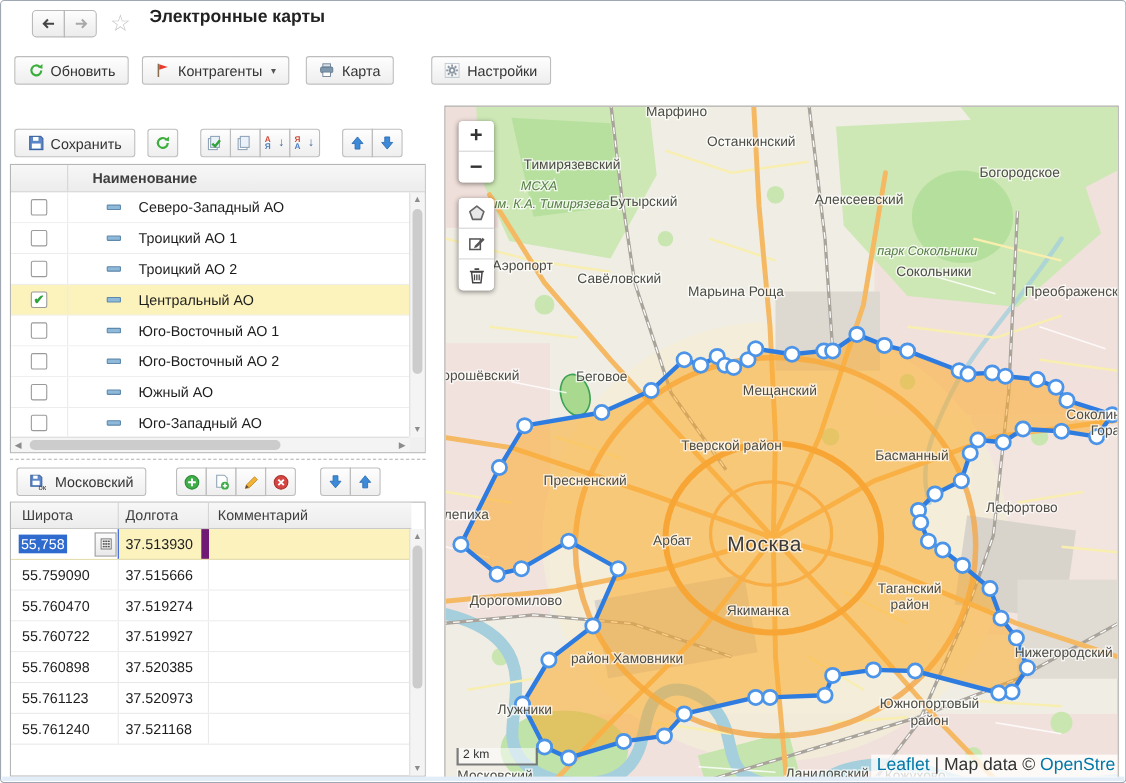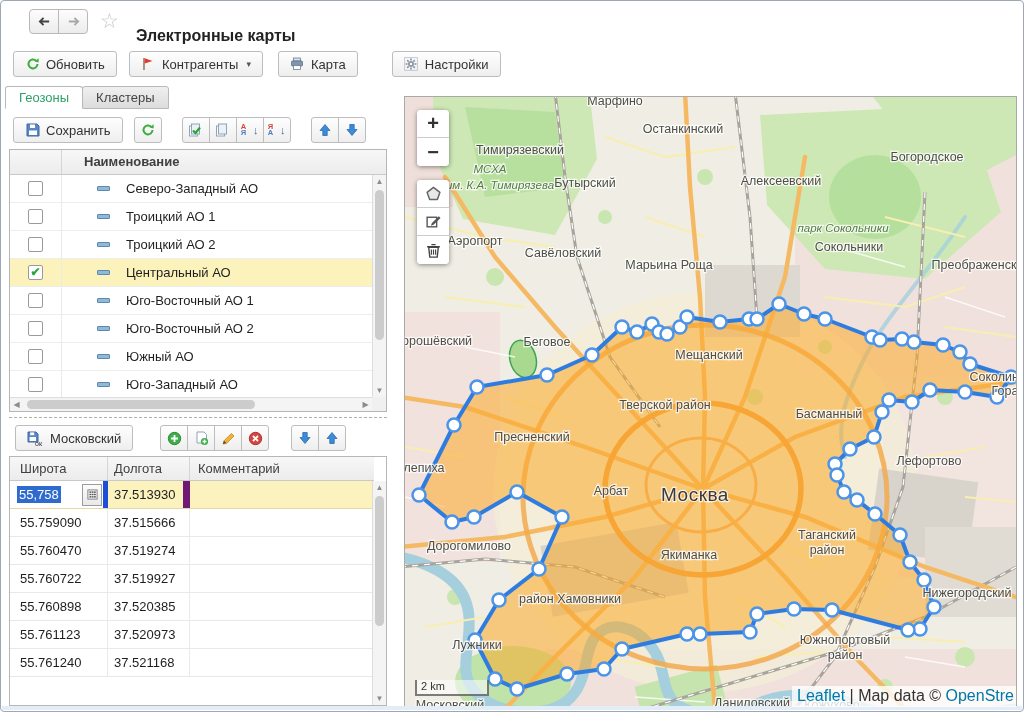--- a/index.html
+++ b/index.html
@@ -7,21 +7,21 @@
   .app { position:absolute; inset:0; width:1024px; height:712px; border:1px solid #9FA8B2; border-radius:4px; background:#fff; overflow:hidden; }
   .bstrip { position:absolute; left:1px; right:1px; bottom:1px; height:4px; background:#E3EDF8; }
 
   
   #hdr { position:absolute; left:0; top:0; width:100%; height:44px; }
   .navgrp { position:absolute; left:28px; top:8px; display:flex; }
   .navbtn { width:30px; height:25px; background:linear-gradient(#FDFDFD,#ECECEC); border:1px solid #B9B9B9; display:flex; align-items:center; justify-content:center; cursor:pointer; }
   .navbtn:first-child { border-radius:4px 0 0 4px; }
   .navbtn:last-child { border-radius:0 4px 4px 0; margin-left:-1px; }
   #star { position:absolute; left:99px; top:8px; font-size:21px; color:#C6C6C6; cursor:pointer; }
-  #title { position:absolute; left:135px; top:26px; font-size:16px; font-weight:bold; color:#222; }
+  #title { position:absolute; left:135px; top:6px; font-size:16px; font-weight:bold; color:#222; }
 
   
   #maintb { position:absolute; left:12px; top:50px; display:flex; align-items:center; }
   .btn { display:inline-flex; align-items:center; gap:6px; height:26px; padding:0 11px; background:linear-gradient(#FEFEFE,#EEEEEE); border:1px solid #BDBDBD; border-radius:3px; font-size:13px; color:#333; cursor:pointer; white-space:nowrap; }
   .ic { display:inline-flex; width:15px; height:15px; align-items:center; justify-content:center; }
   .caret { font-size:9px; color:#555; margin-left:2px; }
 
   
   #tabs { position:absolute; left:4px; top:85px; display:flex; }
   .tab { height:23px; padding:0 13px; font-size:13px; line-height:21px; border:1px solid #B9B9B9; background:linear-gradient(#F0F0F0,#DCDCDC); color:#444; border-radius:3px 3px 0 0; cursor:pointer; }
@@ -63,21 +63,21 @@
 
   #splitter { position:absolute; left:8px; top:416px; width:378px; border-top:1px dashed #B0B0B0; }
 
   
   #pttable { position:absolute; left:8px; top:455px; width:378px; height:250px; border:1px solid #B6B6B6; background:#fff; }
   .phdr { display:flex; height:24px; background:linear-gradient(#F7F7F7,#ECECEC); border-bottom:1px solid #C9C9C9; font-size:13px; color:#3F3F3F; line-height:23px; width:364px; }
   .h1 { width:98px; padding-left:10px; border-right:1px solid #D5D5D5; }
   .h2 { width:82px; padding-left:6px; border-right:1px solid #D5D5D5; }
   .h3 { flex:1; padding-left:8px; }
   .erow { display:flex; height:28px; background:#FBF2BE; border-bottom:1px solid #E0D9A8; width:364px; font-size:13px; }
-  .elat { width:98px; background:#fff; border-right:5px solid #1d4ed8; display:flex; align-items:center; }
+  .elat { width:98px; background:#fff; border-right:1px solid #1d4ed8; display:flex; align-items:center; }
   .seltext { background:#2F6BCE; color:#fff; padding:1px 2px; margin-left:7px; }
   .pbtn { width:20px; height:22px; margin-left:auto; margin-right:1px; border:1px solid #9B9B9B; background:linear-gradient(#FCFCFC,#E9E9E9); display:flex; align-items:center; justify-content:center; cursor:pointer; }
   .elon { width:82px; padding-left:6px; line-height:27px; border-right:7px solid #701a75; color:#1E1E1E; }
   .ecom { flex:1; }
   .prow { display:flex; height:28px; border-bottom:1px solid #E8E8E8; width:364px; font-size:13px; color:#1E1E1E; background:#fff; }
   .plat { width:98px; padding-left:10px; line-height:27px; border-right:1px solid #EAEAEA; }
   .plon { width:82px; padding-left:6px; line-height:27px; border-right:1px solid #EAEAEA; }
   .pcom { flex:1; }
 
   
@@ -159,24 +159,20 @@
               <path d="M7 1.6v2M7 10.4v2M1.6 7h2M10.4 7h2M3.2 3.2l1.4 1.4M9.4 9.4l1.4 1.4M10.8 3.2 9.4 4.6M4.6 9.4 3.2 10.8"></path>
             </g>
             <circle cx="7" cy="7" r="3" fill="#8C98A4"></circle>
             <circle cx="7" cy="7" r="1.2" fill="#fff"></circle>
           </svg>
       </span>
       <span>Настройки</span>
     </div>
   </div>
 
-  <div id="tabs">
-    <div class="tab active">Геозоны</div>
-    <div class="tab">Кластеры</div>
-  </div>
 
   <div id="tb1">
     <div class="btn">
       <span class="ic">
         <svg width="14" height="14" viewBox="0 0 14 14">
             <path d="M1 1h10l2 2v10H1Z" fill="#5B87C8" stroke="#3E64A0"></path>
             <rect x="4" y="1.5" width="5" height="3.5" fill="#fff"></rect>
             <rect x="3" y="7.5" width="8" height="4.5" fill="#fff"></rect>
           </svg>
       </span>

